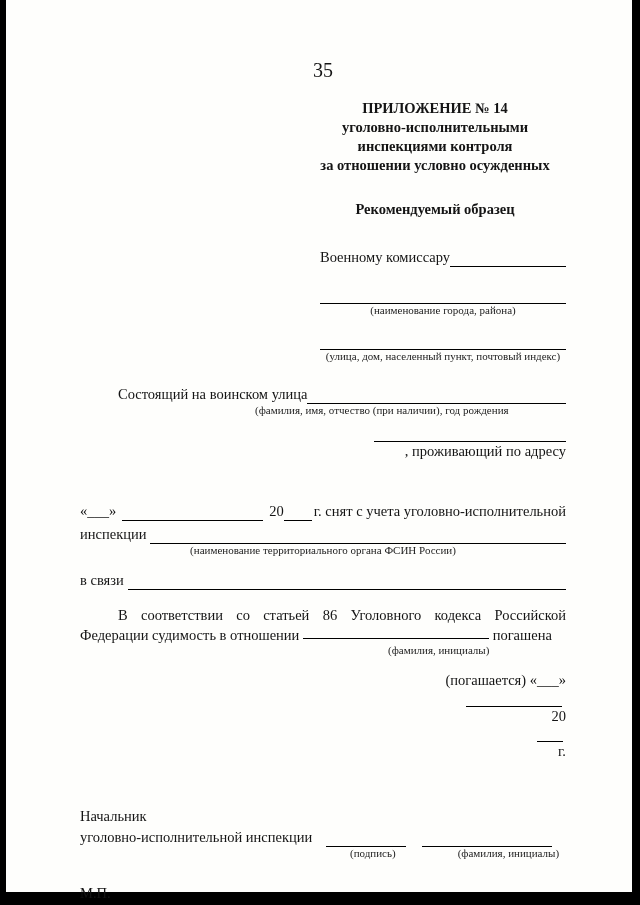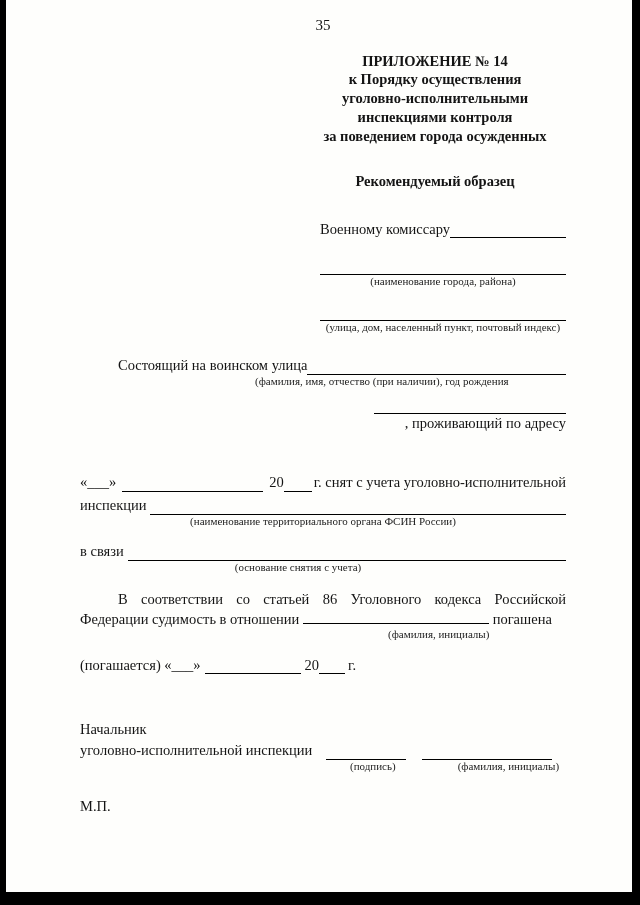--- a/index.html
+++ b/index.html
@@ -19,21 +19,21 @@
   .edge-bottom{ position: absolute; left: 0; bottom: 0; width: 100%; height: 13px; background: #000; }
 
   .content {
     position: absolute;
     left: 80px;
     top: 0;
     width: 486px;
     font-size: 14.5px;
     line-height: 1.3;
   }
-  .page-number { margin-top: 16px; text-align: center; font-size: 15px; }
+  .page-number { margin-top: 57px; text-align: center; font-size: 20px; }
 
   .header-block {
     margin-top: 16px;
     margin-left: auto;
     width: 262px;
     text-align: center;
     font-weight: bold;
     line-height: 1.3;
   }
   .recommended {
@@ -68,24 +68,23 @@
   <div class="edge-left"></div>
   <div class="edge-right"></div>
   <div class="edge-bottom"></div>
 
   <div class="content">
 
     <div class="page-number">35</div>
 
     <div class="header-block">
       <div>ПРИЛОЖЕНИЕ № 14</div>
-      <div>к Порядку осуществления</div>
       <div>уголовно-исполнительными</div>
       <div>инспекциями контроля</div>
-      <div>за поведением города осужденных</div>
+      <div>за отношении условно осужденных</div>
     </div>
 
     <div class="recommended">Рекомендуемый образец</div>
 
     <div class="right-col flex" style="margin-top:29px;">
       <span>Военному комиссару</span>
       <span class="blank grow"></span>
     </div>
 
     <div class="right-col" style="margin-top:20px;">
@@ -121,30 +120,29 @@
     <div class="flex" style="margin-top:4px;">
       <span>инспекции</span>
       <span class="blank grow" style="margin-left:4px;"></span>
     </div>
     <div class="caption caption-center">(наименование территориального органа ФСИН России)</div>
 
     <div class="flex" style="margin-top:14px;">
       <span>в связи</span>
       <span class="blank grow" style="margin-left:4px;"></span>
     </div>
-    <div class="caption caption-center" style="margin-right:50px;">(основание снятия с учета)</div>
 
     <div class="justified" style="margin-top:16px;">
       <span>В соответствии со статьей 86 Уголовного кодекса Российской Федерации судимость в отношении</span>
       <span class="iblank" style="width:186px;"></span>
       <span>погашена</span>
     </div>
     <div class="caption" style="margin-left:308px;">(фамилия, инициалы)</div>
 
-    <div class="flex" style="margin-top:14px;">
+    <div class="flex" style="margin-top:14px;flex-direction:column;">
       <span>(погашается) «___»</span>
       <span class="blank" style="width:96px; margin:0 4px;"></span>
       <span>20</span>
       <span class="blank" style="width:26px; margin-right:3px;"></span>
       <span>г.</span>
     </div>
 
     <div style="margin-top:46px;">Начальник</div>
     <div class="flex" style="margin-top:2px;">
       <span>уголовно-исполнительной инспекции</span>

